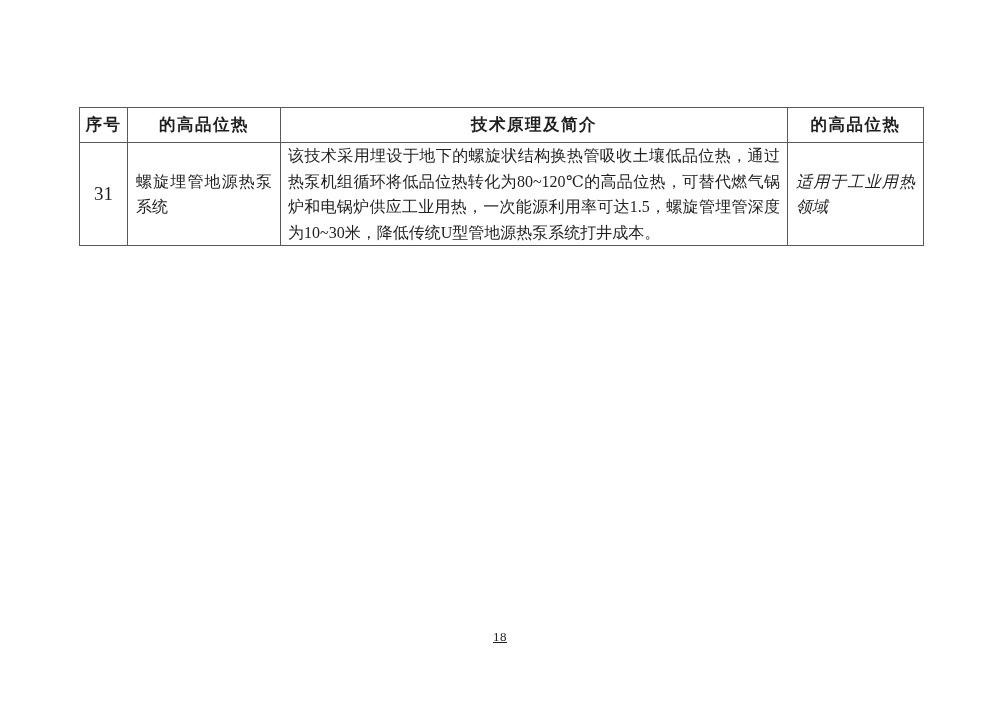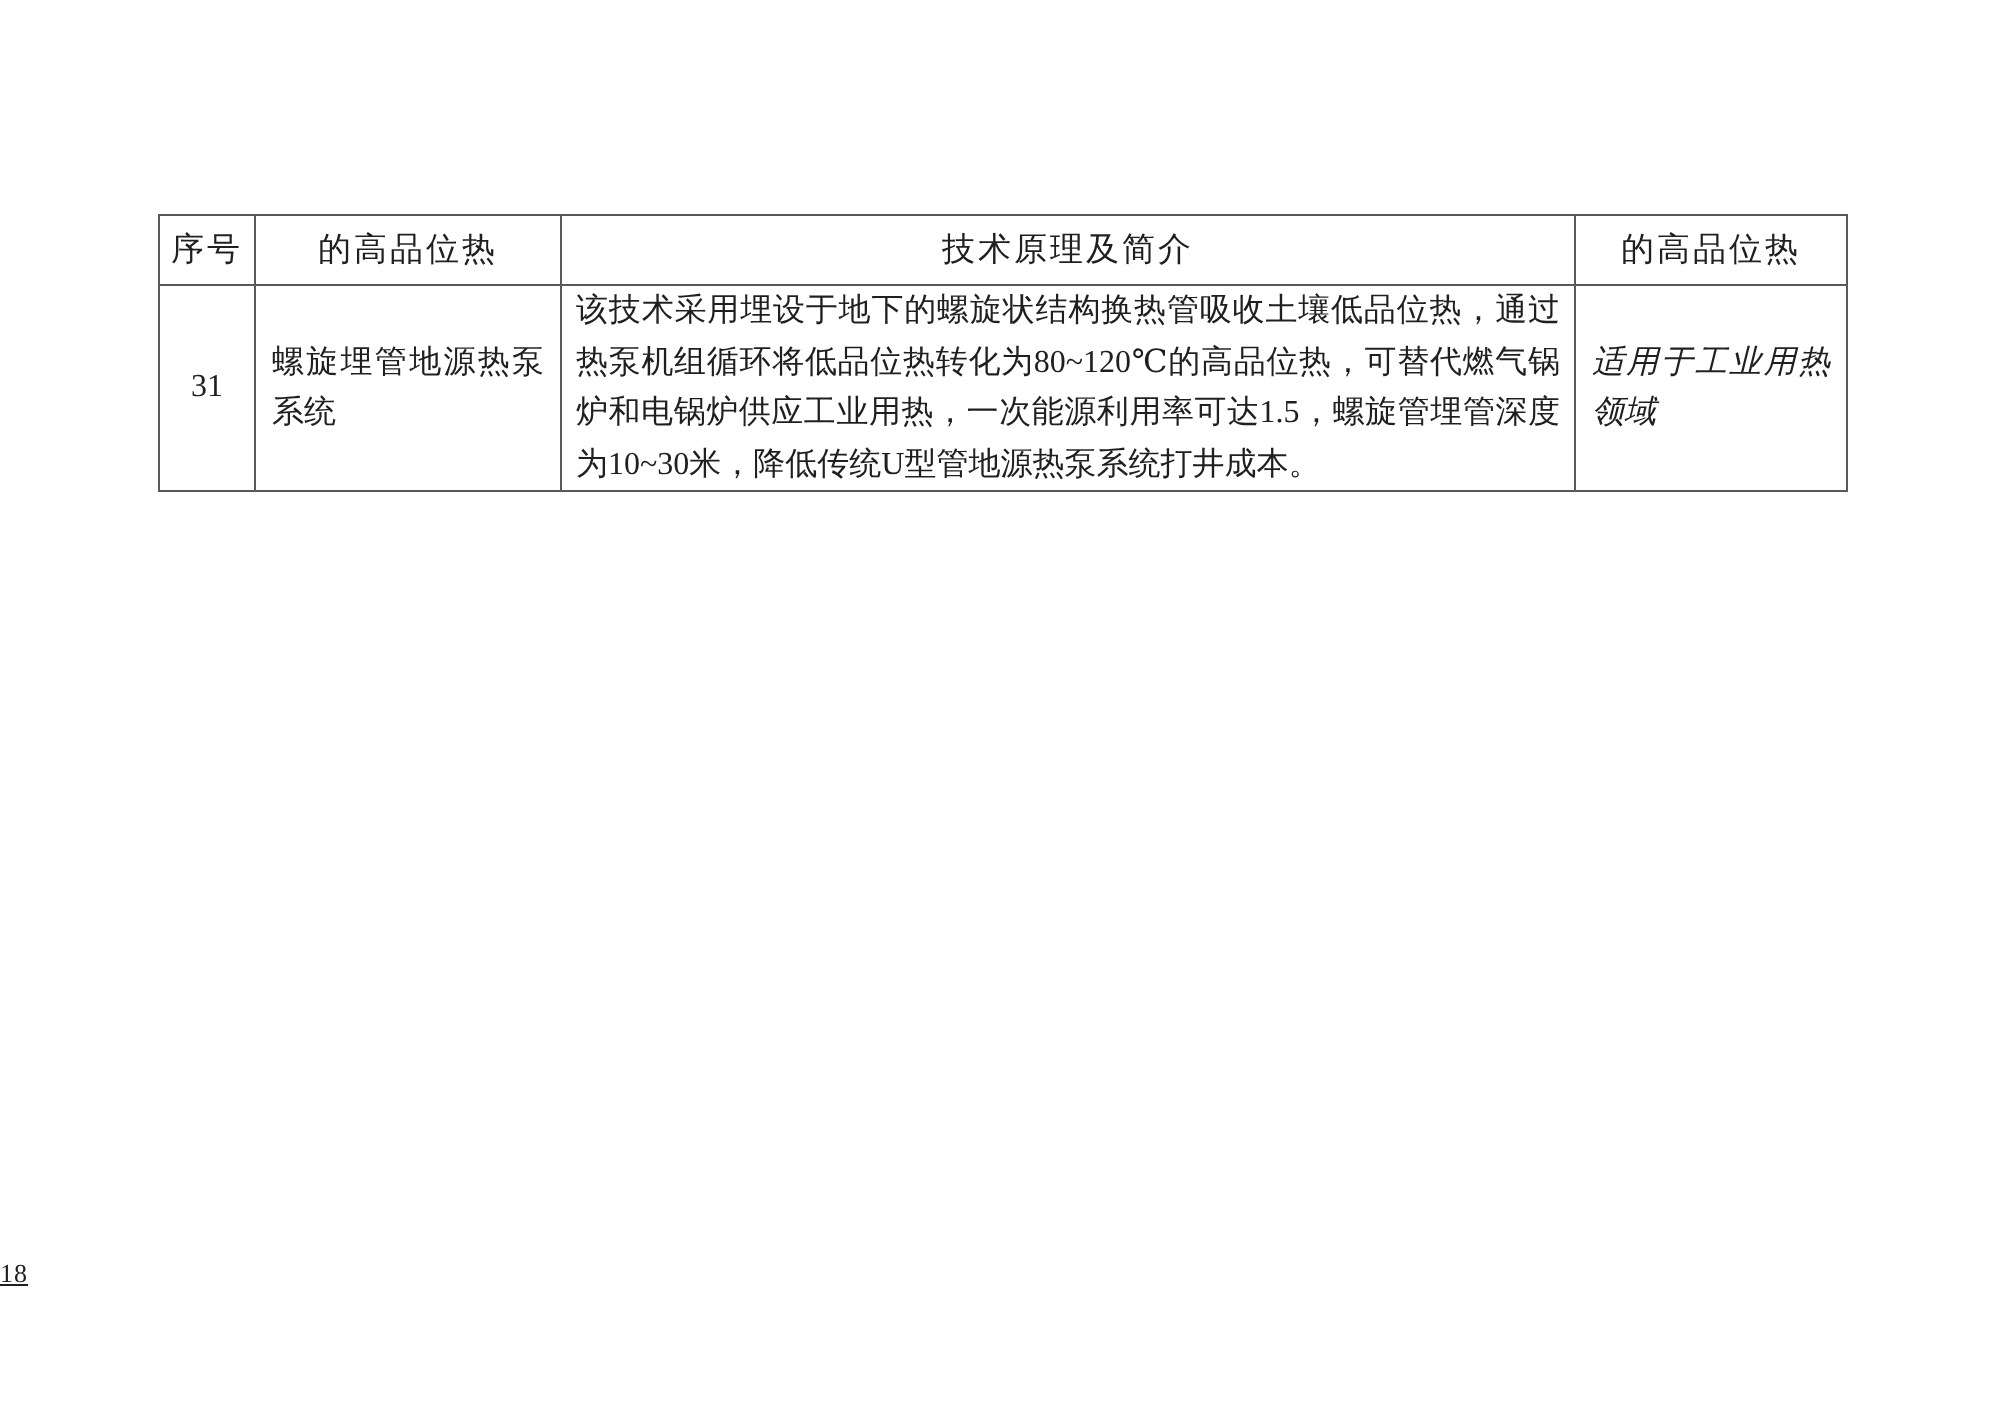--- a/index.html
+++ b/index.html
@@ -37,32 +37,32 @@
     padding: 0;
     overflow: hidden;
   }
   .col-serial { width: 48px; }
   .col-name   { width: 153px; }
   .col-desc   { width: 507px; }
   .col-scope  { width: 136px; }
 
   .doc-table thead th {
     height: 34px;
-    font-weight: normal;
+    font-weight: bold;
     text-align: center;
     letter-spacing: 1.5px;
     font-size: 16.5px;
   }
   .doc-table tbody td {
     height: 99px;
     margin-left: 34px;
   }
   td.c-serial {
     text-align: center;
-    font-size: 16px;
+    font-size: 19px;
   }
   td.c-name {
     padding: 0 8px;
     text-align: justify;
     text-justify: inter-character;
     line-height: 25.5px;
   }
   td.c-desc {
     padding: 0 7px;
     text-align: justify;
@@ -74,20 +74,21 @@
     text-align: justify;
     text-justify: inter-character;
     line-height: 25.5px;
     font-style: italic;
   }
   .page-number {
     position: absolute;
     left: 0;
     right: 0;
     top: 629px;
+    text-align: center;
     font-size: 13px;
     color: #1f1f1f;
     letter-spacing: 0.5px;
     text-decoration: underline;
   }
 </style>
 </head>
 <body>
 
 <div class="page">

